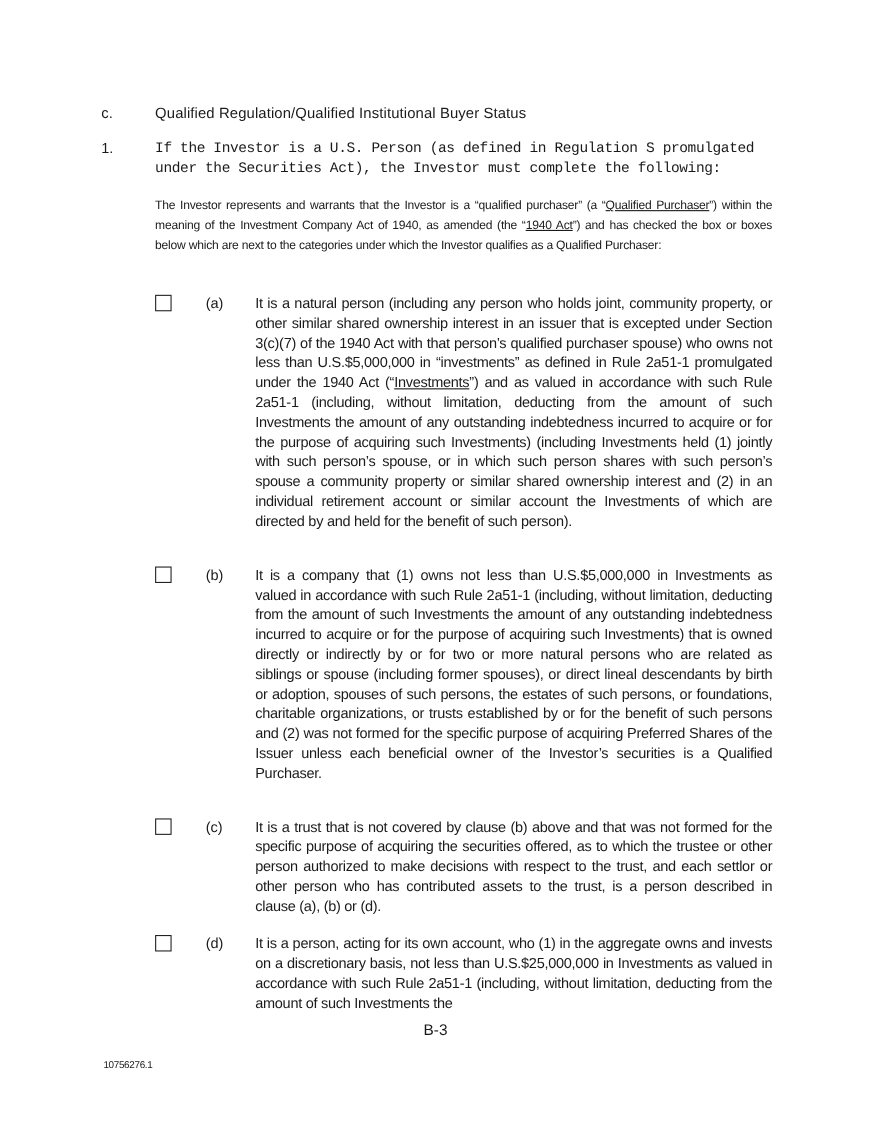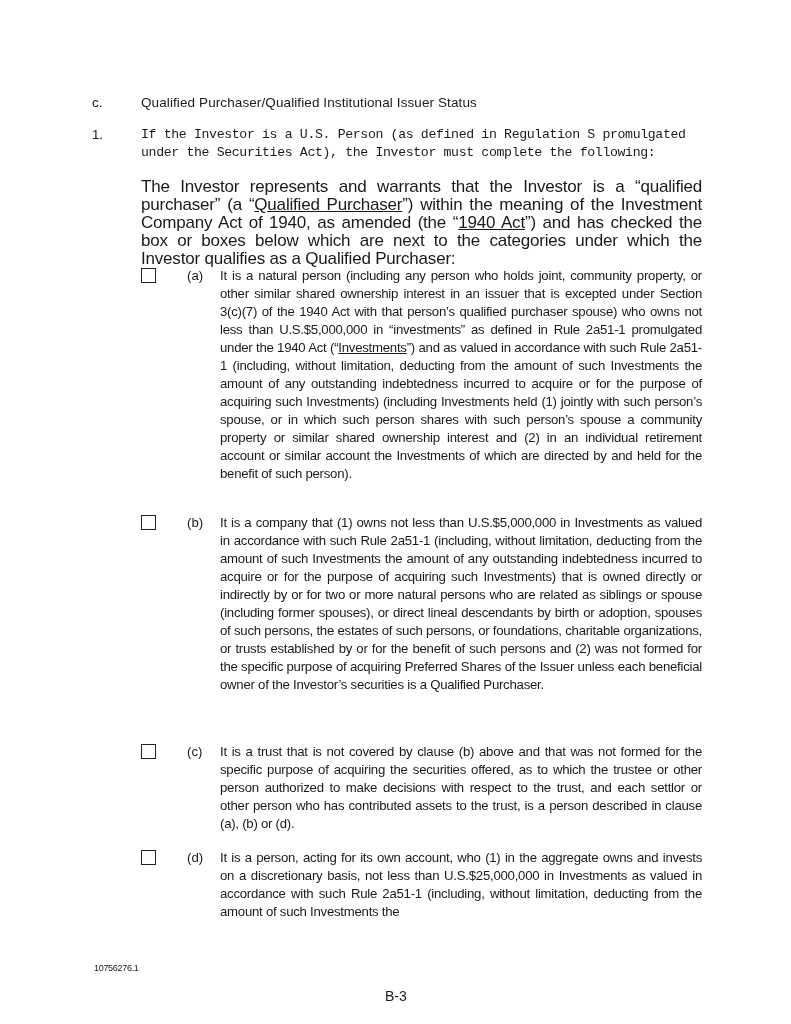--- a/index.html
+++ b/index.html
@@ -44,21 +44,21 @@
     .item1-row .text {
       flex: 1;
       letter-spacing: -0.35px;
       font-family: Liberation Mono, monospace;
     }
     .intro-para {
       position: absolute;
       top: 178px;
       left: 141px;
       width: 561px;
-      font-size: 17px;
+      font-size: 11px;
       line-height: 18px;
       text-align: justify;
       letter-spacing: -0.2px;
     }
     .u { text-decoration: underline; }
     .clause {
       position: absolute;
       left: 141px;
       width: 561px;
       display: flex;
@@ -77,48 +77,49 @@
     }
     .clause .letter {
       flex: none;
       width: 33px;
       margin-left: 31px;
     }
     .clause .body {
       flex: 1;
       text-align: justify;
       letter-spacing: -0.25px;
+      margin-left: 12px;
     }
     .clause-a { top: 267px; }
     .clause-b { top: 514px; }
     .clause-c { top: 743px; }
     .clause-d { top: 849px; }
     .footer-id {
       position: absolute;
       left: 94px;
       top: 963px;
       font-size: 9px;
       letter-spacing: -0.3px;
     }
     .footer-page {
       position: absolute;
       left: 385px;
-      top: 988px;
+      top: 928px;
       font-size: 14px;
       text-align: right;
     }
   </style>
 </head>
 <body>
 
 <div class="page">
 
   <div class="heading-row">
     <span class="num">c.</span>
-    <span>Qualified Purchaser/Qualified Institutional Issuer Status</span>
+    <span>Qualified Regulation/Qualified Institutional Buyer Status</span>
   </div>
 
   <div class="item1-row">
     <span class="num">1.</span>
     <span class="text">If the Investor is a U.S. Person (as defined in Regulation S promulgated under the Securities Act), the Investor must complete the following:</span>
   </div>
 
   <div class="intro-para"><span>The Investor represents and warrants that the Investor is a “qualified purchaser” (a “</span><span class="u">Qualified Purchaser</span><span>”) within the meaning of the Investment Company Act of 1940, as amended (the “</span><span class="u">1940 Act</span><span>”) and has checked the box or boxes below which are next to the categories under which the Investor qualifies as a Qualified Purchaser:</span></div>
 
   <div class="clause clause-a">

